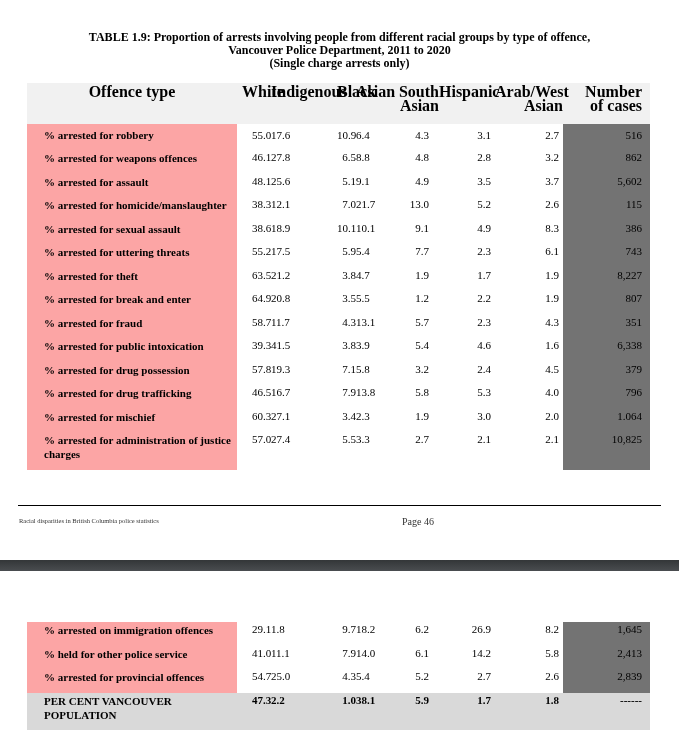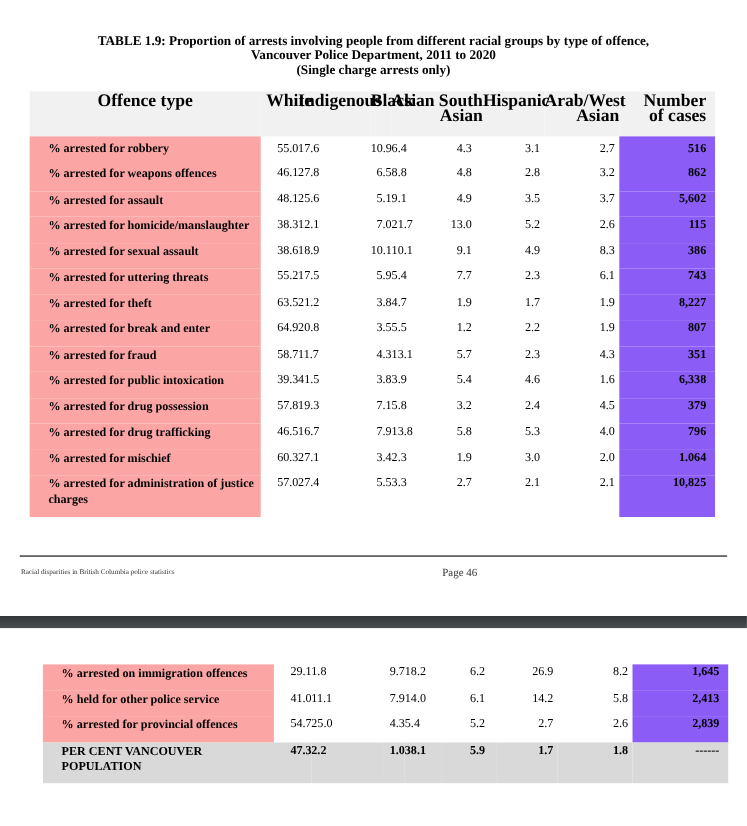--- a/index.html
+++ b/index.html
@@ -7,21 +7,21 @@
     width:679px; height:751px; overflow:hidden; background:#ffffff;
     font-family:"Liberation Serif","DejaVu Serif",serif; color:#000;
     position:relative;
   }
   .title {
     position:absolute; left:0; top:31px; width:679px; text-align:center;
     font-weight:bold; font-size:12px; line-height:13px;
   }
   .tbl-wrap { position:absolute; left:27px; width:623px; }
   #tbl1 { top:83px; }
-  #tbl2 { top:604px;margin-left:12px; }
+  #tbl2 { top:622px; }
   table { border-collapse:collapse; width:623px; table-layout:fixed; font-size:11px; }
   td, th { padding:0; vertical-align:top; }
   col.c-off { width:210px; }
   col.c-wh { width:34px; }
   col.c-ind { width:66px; }
   col.c-bl { width:19px; }
   col.c-as { width:33px; }
   col.c-sa { width:50px; }
   col.c-hi { width:56px; }
   col.c-ar { width:68px; }
@@ -31,21 +31,21 @@
   thead th.wh { text-align:left; padding-left:5px; }
   thead th.ind { text-align:center; }
   thead th.bl { text-align:right; }
   thead th.as { text-align:right; }
   thead th.sa { text-align:right; }
   thead th.hi { text-align:right; }
   thead th.ar { text-align:right; }
   thead th.num { text-align:right; padding-right:8px; }
   tbody td { height:22.5px; line-height:14px; padding-top:0px; }
   td.off { background:#fca5a5; font-weight:bold; padding-left:17px; padding-top:1px; }
-  td.num { background:#8b5cf6; font-weight:bold; text-align:right; padding-right:8px; }
+  td.num { background:#737373; font-weight:normal; text-align:right; padding-right:8px; }
   td.wh { text-align:left; padding-left:15px; }
   td.ind { text-align:left; }
   td.bl { text-align:right; }
   td.as { text-align:left; }
   td.sa { text-align:right; padding-right:10px; }
   td.hi { text-align:right; padding-right:4px; }
   td.ar { text-align:right; padding-right:4px; }
   tr.tall td { height:37px; }
   tr.first td { padding-top:4px; height:22px; }
   tr.last td { height:22px; padding-bottom:3px; }

